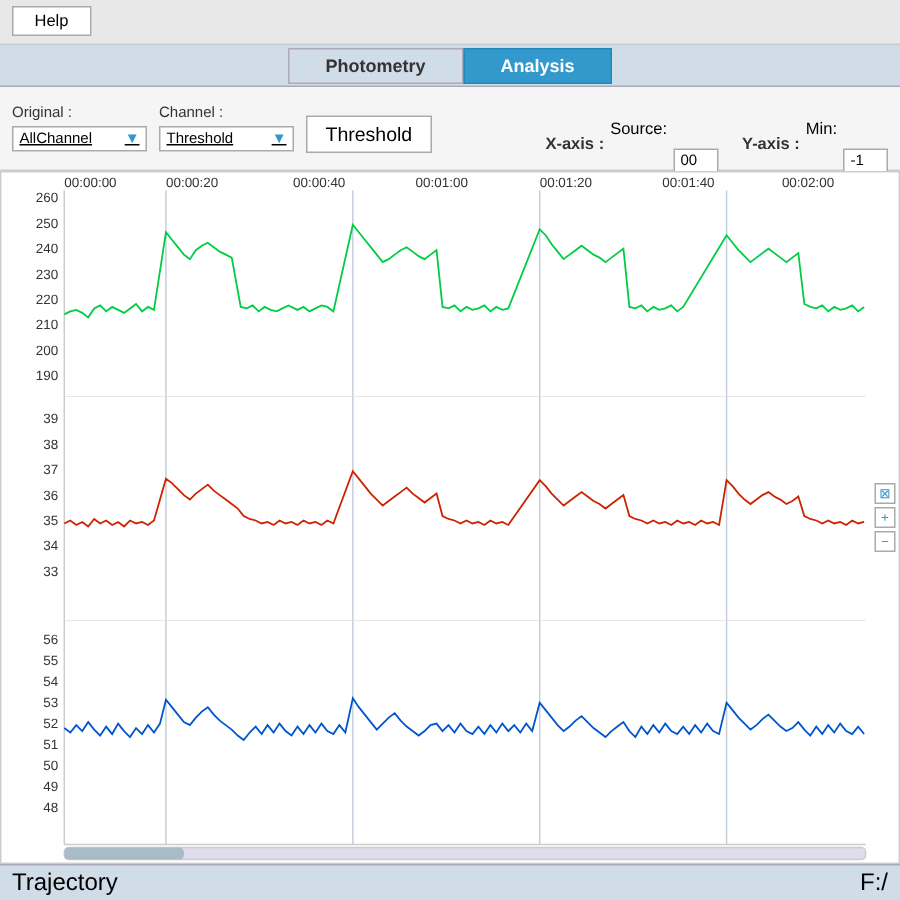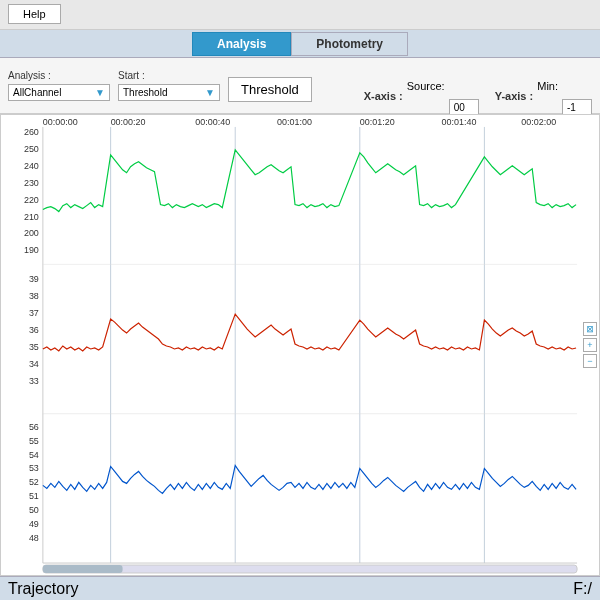--- a/index.html
+++ b/index.html
@@ -68,23 +68,24 @@
       font-size: 10px;
       color: #333;
     }
     .control-select {
       display: flex;
       align-items: center;
       background: white;
       border: 1px solid #aaa;
       padding: 2px 4px;
       font-size: 10px;
-      width: 102px;
+      width: 90px;
       justify-content: space-between;
       cursor: pointer;
+      text-decoration: underline;
     }
     .select-arrow {
       color: #3399cc;
       font-size: 10px;
     }
     .threshold-btn {
       background: white;
       border: 1px solid #aaa;
       padding: 4px 12px;
       font-size: 13px;
@@ -175,34 +176,34 @@
     }
   </style>
 </head>
 <body>
 
 <div id="top-bar">
   <button style="background:white;border:1px solid #aaa;padding:3px 14px;font-size:11px;cursor:pointer;">Help</button>
 </div>
 
 <div id="tab-area">
+  <div class="tab inactive">Photometry</div>
   <div class="tab active">Analysis</div>
-  <div class="tab inactive">Photometry</div>
 </div>
 
 <div id="controls-row">
   <div class="control-group">
-    <span class="control-label">Analysis :</span>
+    <span class="control-label">Original :</span>
     <div class="control-select">
       <span>AllChannel</span>
       <span class="select-arrow">▼</span>
     </div>
   </div>
   <div class="control-group">
-    <span class="control-label">Start :</span>
+    <span class="control-label">Channel :</span>
     <div class="control-select">
       <span>Threshold</span>
       <span class="select-arrow">▼</span>
     </div>
   </div>
   <button class="threshold-btn">Threshold</button>
   <div class="axis-controls">
     <div class="axis-group">
       <span class="axis-label">X-axis :</span>
       <span>Source:</span>

